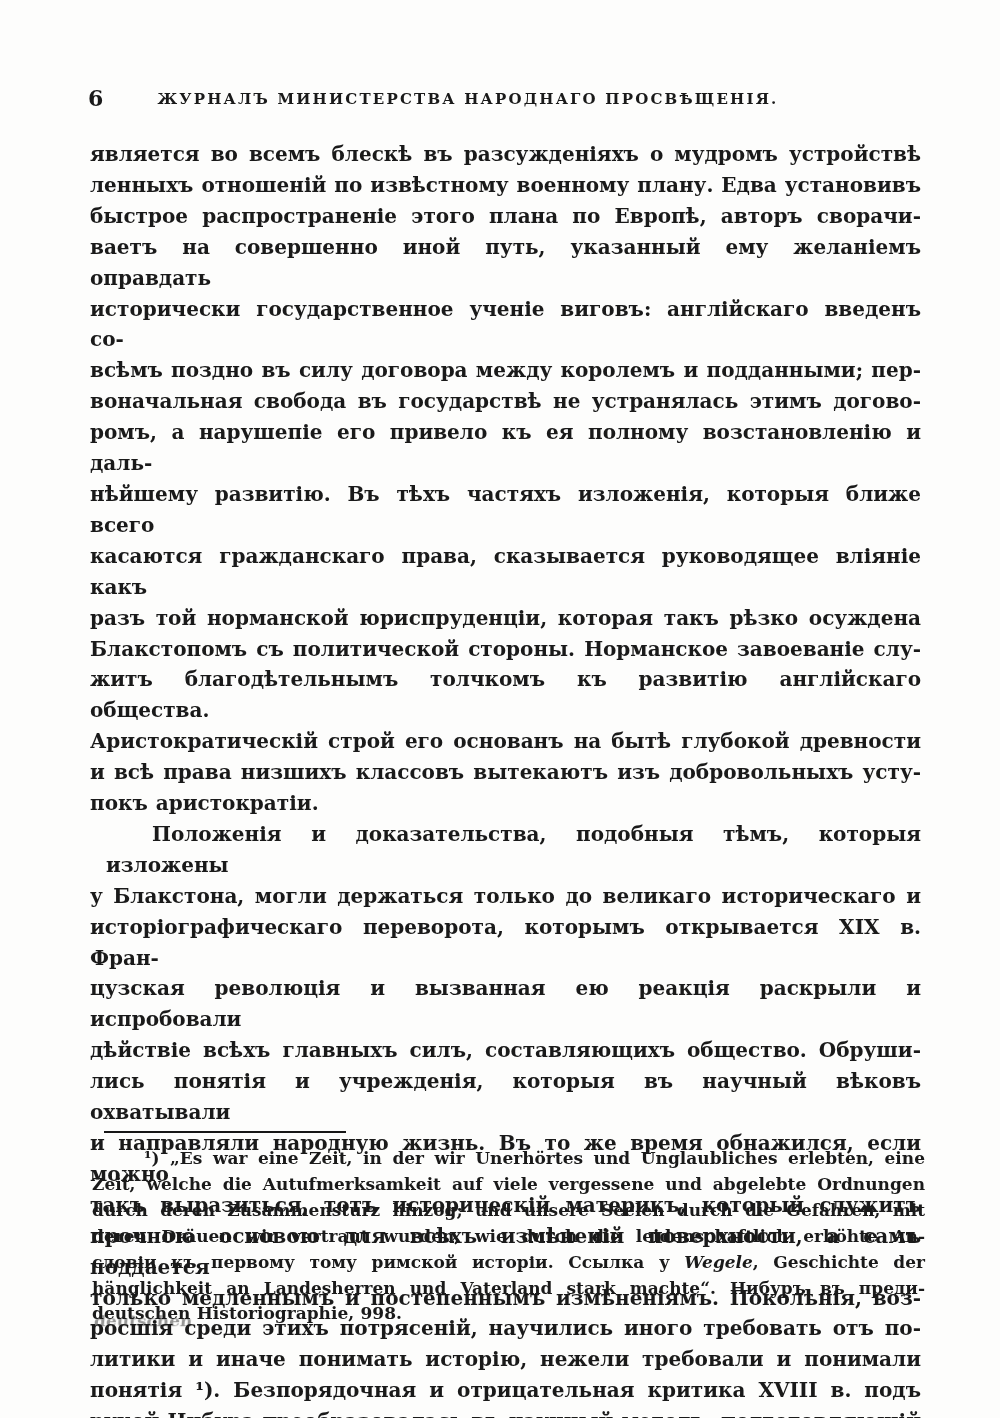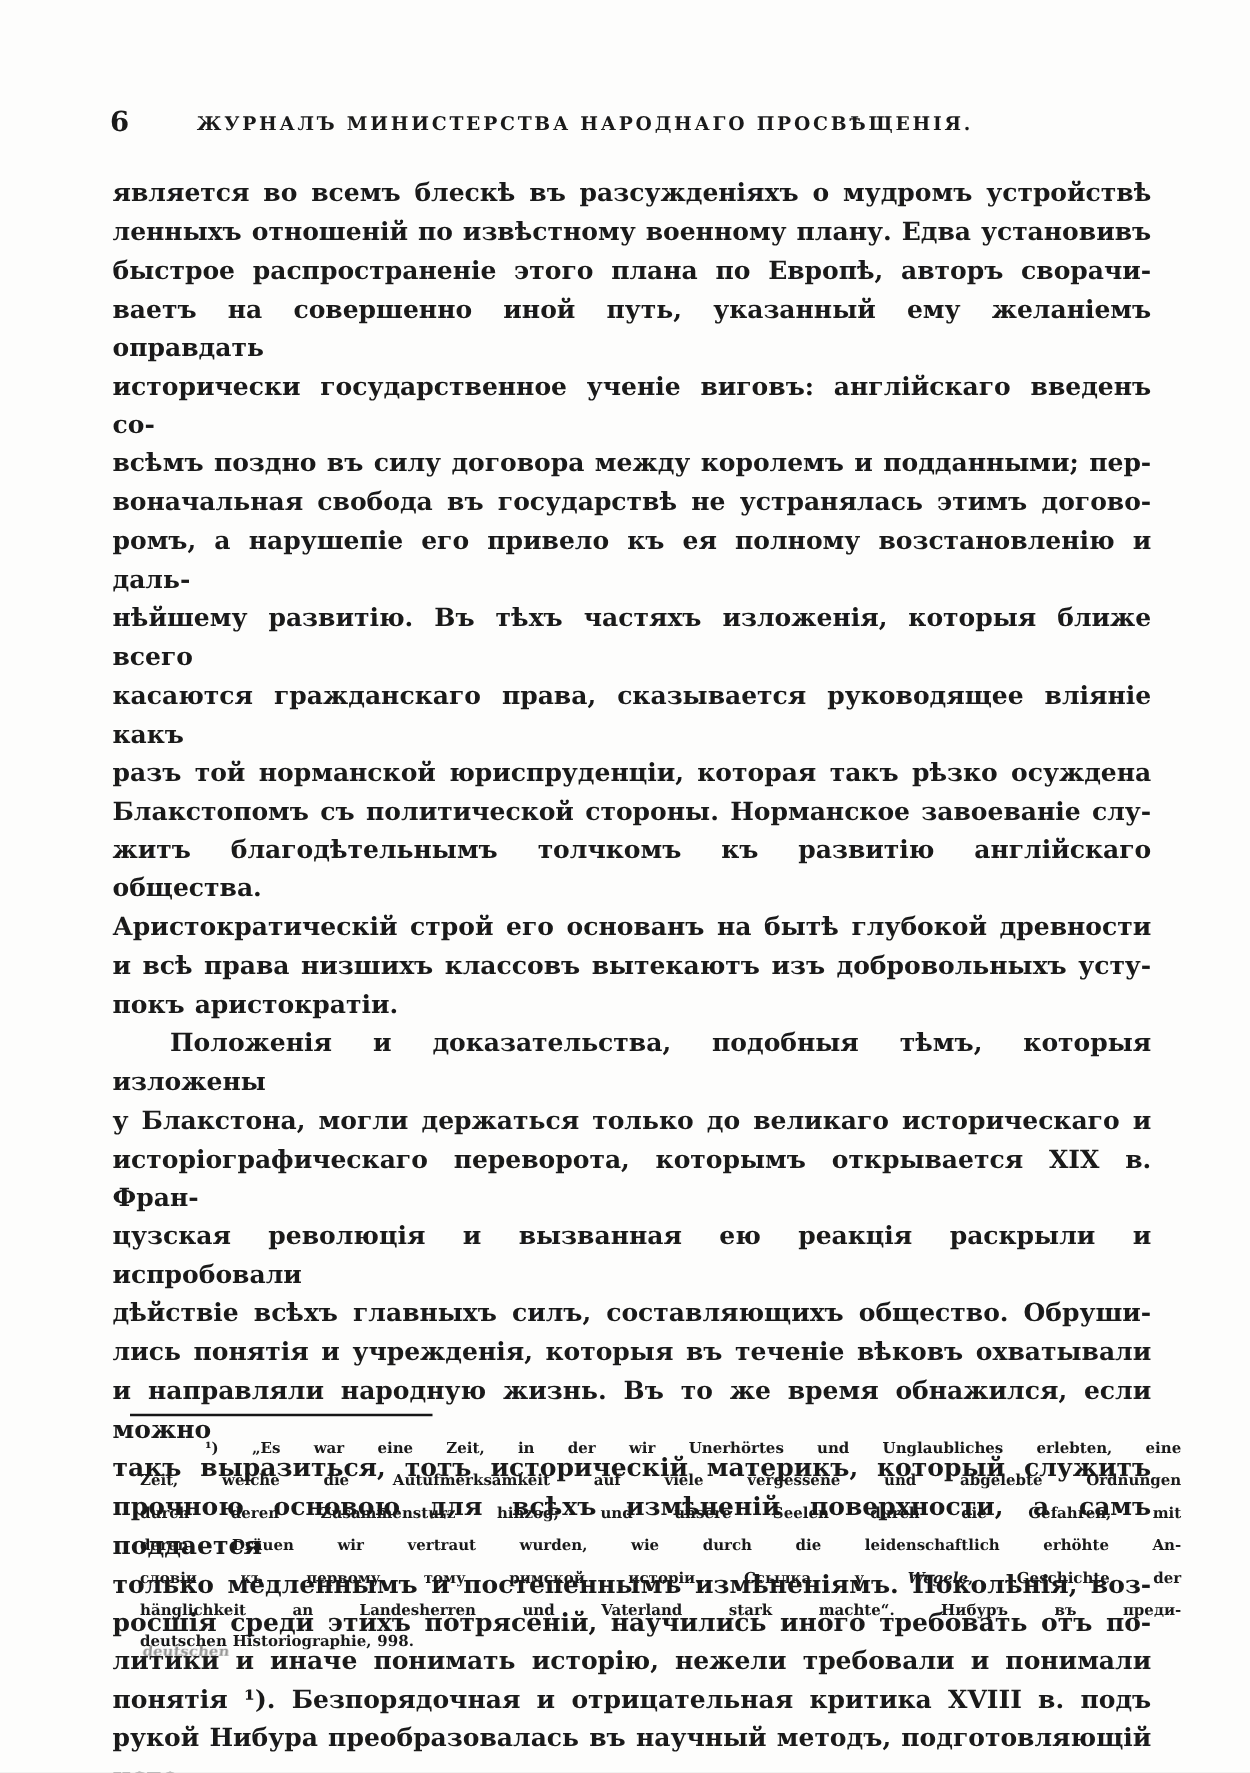--- a/index.html
+++ b/index.html
@@ -26,28 +26,28 @@
   .bodytext{
     position:absolute;left:90px;top:139px;width:831px;
     font-size:20px;line-height:30.9px;
   }
   .line{
     text-align:justify;
     text-align-last:justify;
     word-spacing:1px;
   }
   .line.short{text-align-last:left;}
-  .line.indent{text-indent:46px;}
+  .line.indent{text-indent:46px;margin-left:16px;}
   .footnote-rule{
     position:absolute;left:104px;top:1131px;
     width:242px;height:2px;background:#161616;
   }
   .footnote{
     position:absolute;left:92px;top:1146px;width:833px;
-    font-size:12px;line-height:25.9px;margin-left:20px;
+    font-size:17px;line-height:25.9px;
   }
   .fn-line{
     text-align:justify;
     text-align-last:justify;
     word-spacing:0.5px;
   }
   .fn-line.short{text-align-last:left;}
   .fn-line.indent{text-indent:52px;}
   .fn-italic{font-style:italic;}
   .fn-last{position:relative;}
@@ -84,21 +84,21 @@
       <div class="line">Аристократическій строй его основанъ на бытѣ глубокой древности</div>
       <div class="line">и всѣ права низшихъ классовъ вытекаютъ изъ добровольныхъ усту-</div>
       <div class="line short">покъ аристократіи.</div>
     </div>
     <div class="para">
       <div class="line indent">Положенія и доказательства, подобныя тѣмъ, которыя изложены</div>
       <div class="line">у Блакстона, могли держаться только до великаго историческаго и</div>
       <div class="line">исторіографическаго переворота, которымъ открывается XIX в. Фран-</div>
       <div class="line">цузская революція и вызванная ею реакція раскрыли и испробовали</div>
       <div class="line">дѣйствіе всѣхъ главныхъ силъ, составляющихъ общество. Обруши-</div>
-      <div class="line">лись понятія и учрежденія, которыя въ теченіе вѣковъ охватывали</div>
+      <div class="line">лись понятія и учрежденія, которыя въ научный вѣковъ охватывали</div>
       <div class="line">и направляли народную жизнь. Въ то же время обнажился, если можно</div>
       <div class="line">такъ выразиться, тотъ историческій материкъ, который служитъ</div>
       <div class="line">прочною основою для всѣхъ измѣненій поверхности, а самъ поддается</div>
       <div class="line">только медленнымъ и постепеннымъ измѣненіямъ. Поколѣнія, воз-</div>
       <div class="line">росшія среди этихъ потрясеній, научились иного требовать отъ по-</div>
       <div class="line">литики и иначе понимать исторію, нежели требовали и понимали</div>
       <div class="line">понятія ¹). Безпорядочная и отрицательная критика XVIII в. подъ</div>
       <div class="line">рукой Нибура преобразовалась въ научный методъ, подготовляющій исто-</div>
 
     </div>

